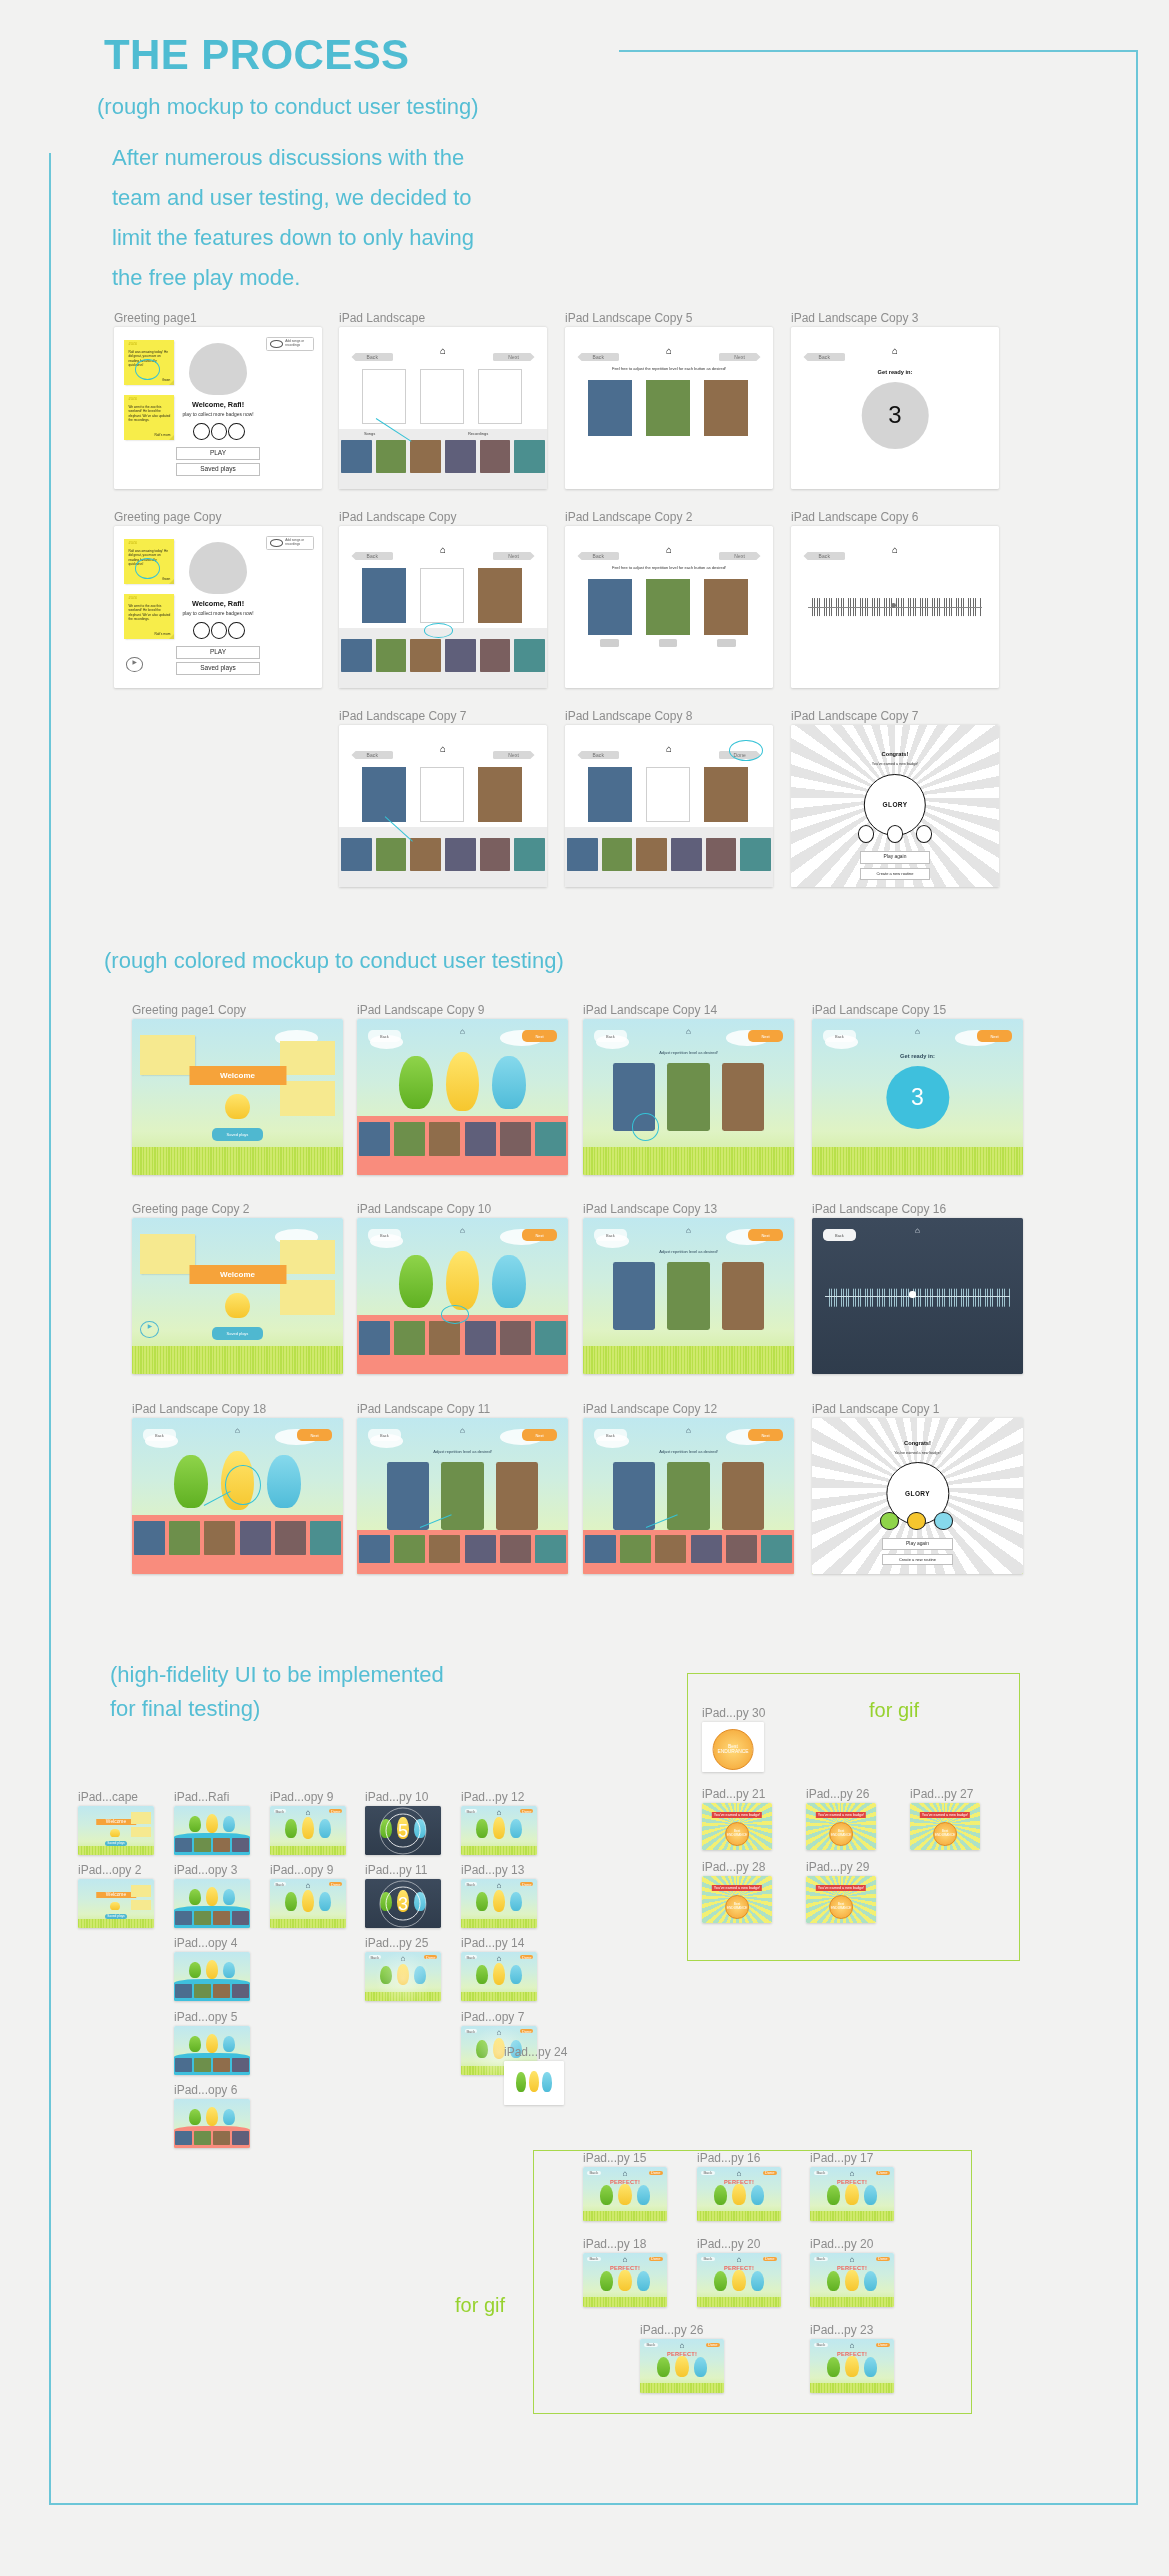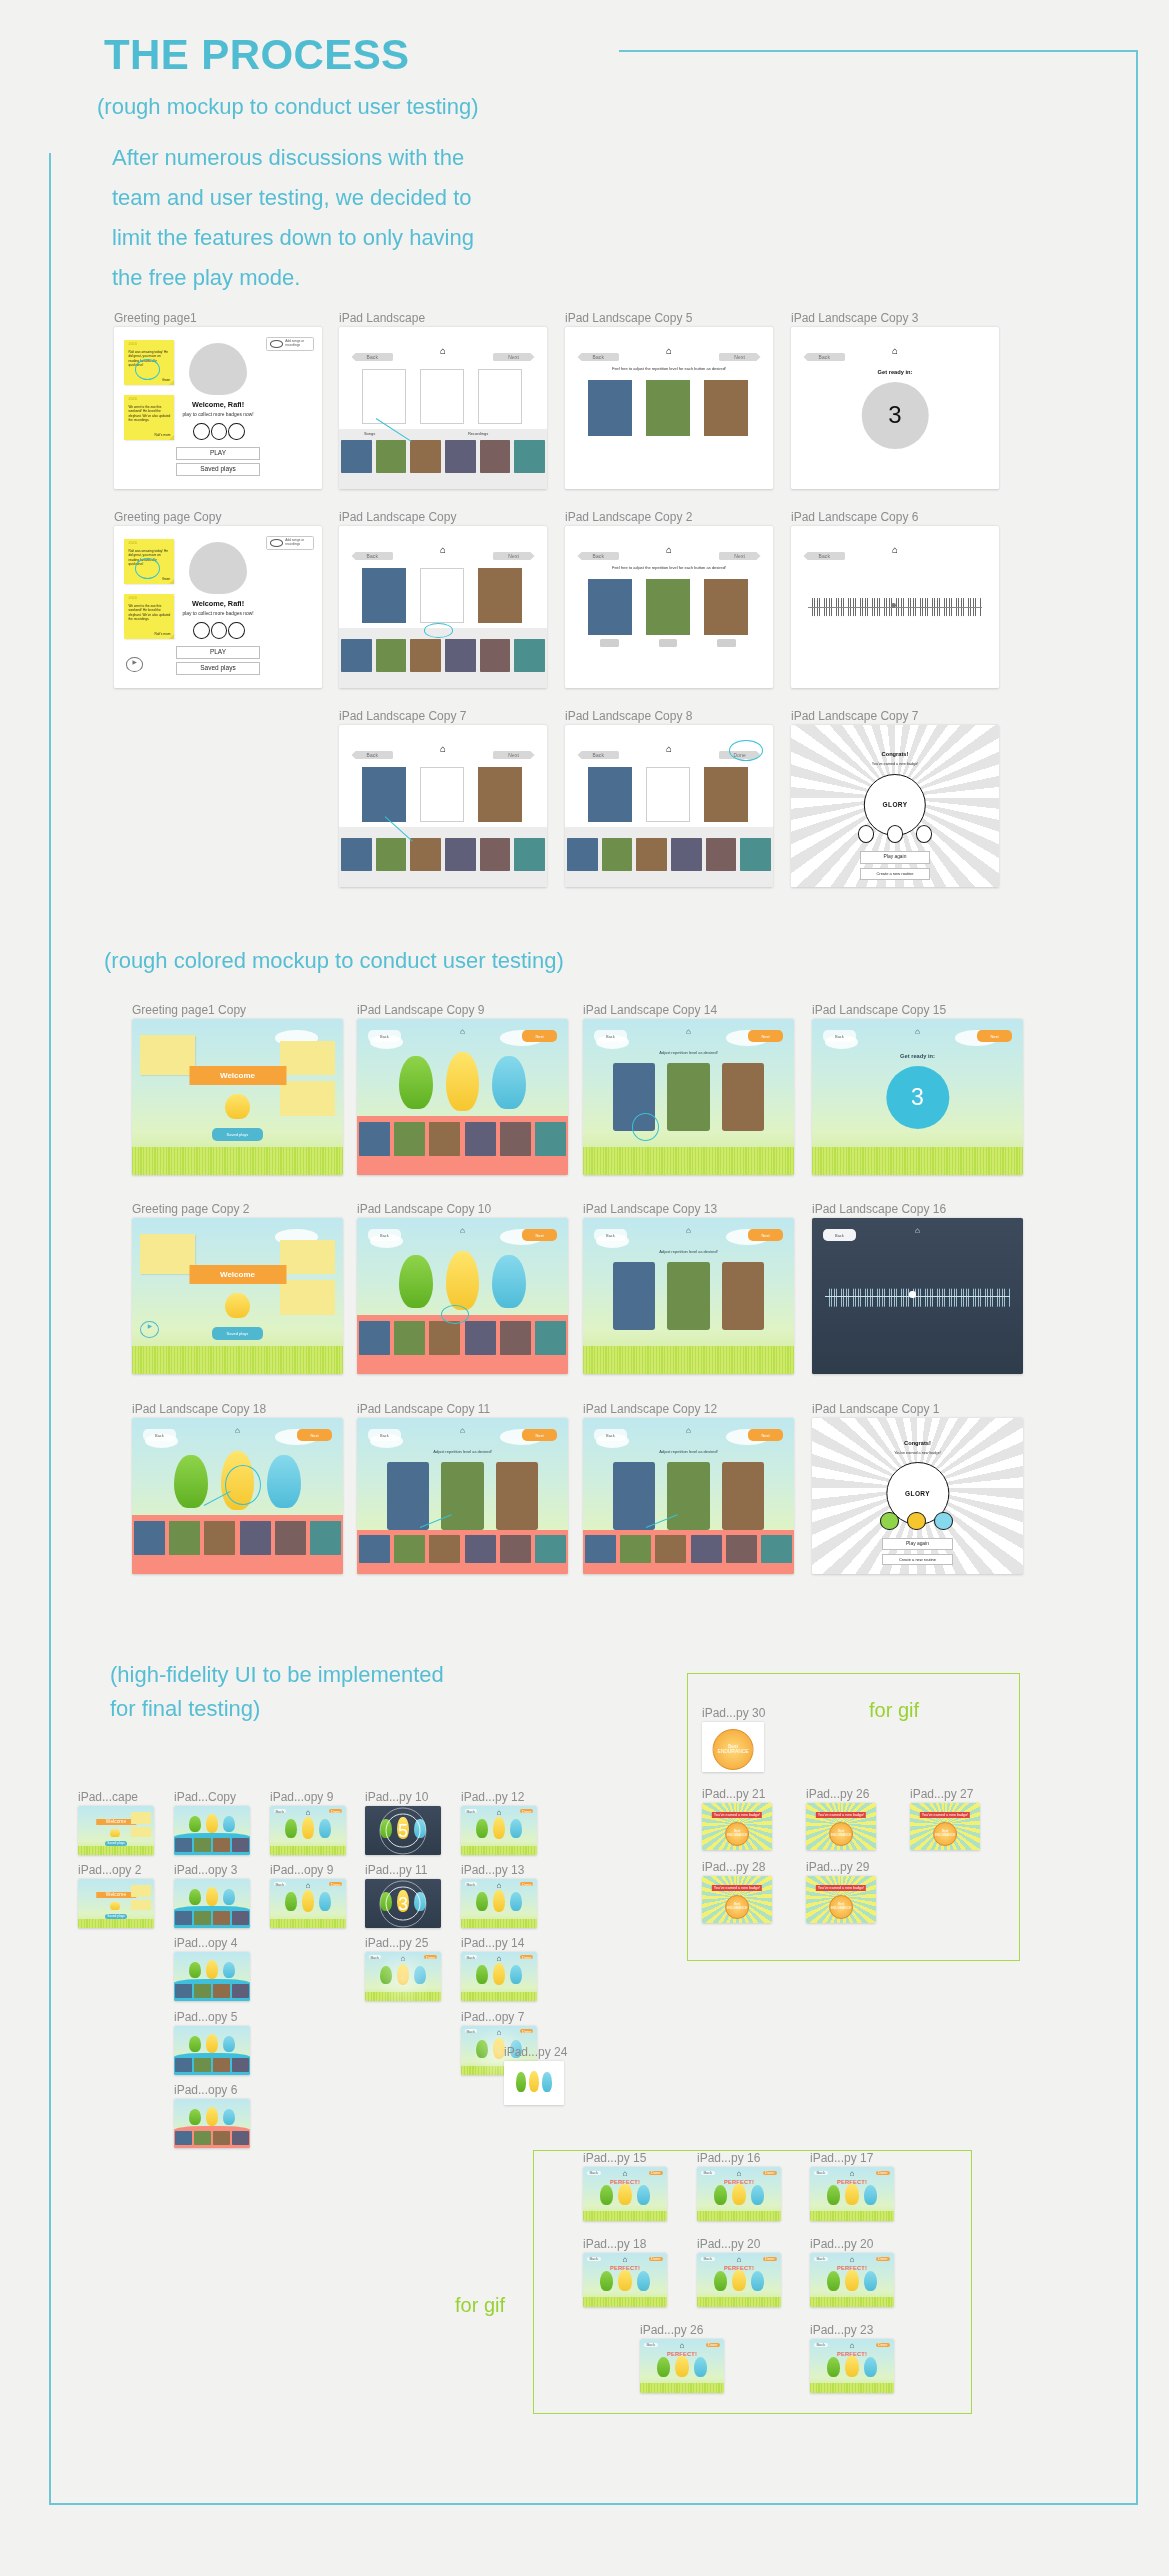--- a/index.html
+++ b/index.html
@@ -625,21 +625,21 @@
         <div class="sky"></div>
         <div class="grass"></div>
         <div style="position: absolute; left: 50%; top: 26%; transform: translateX(-50%); width: 52%; height: 13%; background: rgb(246, 163, 58); color: rgb(255, 255, 255); font-size: 4.9px; display: flex; align-items: center; justify-content: center;">Welcome</div>
         <div style="position: absolute; right: 4%; top: 12%; width: 26%; height: 24%; background: rgb(246, 233, 143);"></div>
         <div style="position: absolute; right: 4%; top: 42%; width: 26%; height: 22%; background: rgb(246, 233, 143);"></div>
         <div class="blob y" style="left: 42%; top: 46%; width: 13%; height: 18%;"></div>
         <div class="chip" style="left: 36%; top: 72%; width: 28%; height: 9%; background: rgb(79, 184, 208); font-size: 3.2px;">Saved plays</div>
       </div>
     </div>
     <div class="ab" style="left: 174px; top: 1788px; width: 76px;">
-      <div class="ab-label">iPad...Copy</div>
+      <div class="ab-label">iPad...Rafi</div>
       <div class="ab-card" style="width: 76px; height: 49px;">
         <div class="sky"></div>
         <div class="blob g" style="left: 20%; top: 20%; width: 16%; height: 34%;"></div>
         <div class="blob y" style="left: 42%; top: 17%; width: 16%; height: 38%;"></div>
         <div class="blob b" style="left: 64%; top: 20%; width: 16%; height: 34%;"></div>
         <div class="salmon" style="top: 56%; height: 44%; background: rgb(62, 192, 221); border-radius: 40% 40% 0px 0px / 18% 18% 0px 0px;"></div>
         <div class="thumb" style="left: 1%; top: 66%; width: 23%; height: 28%; background: rgb(75, 109, 143);"></div>
         <div class="thumb" style="left: 26%; top: 66%; width: 23%; height: 28%; background: rgb(109, 143, 75);"></div>
         <div class="thumb" style="left: 51%; top: 66%; width: 23%; height: 28%; background: rgb(143, 109, 75);"></div>
         <div class="thumb" style="left: 76%; top: 66%; width: 23%; height: 28%; background: rgb(95, 95, 122);"></div>

